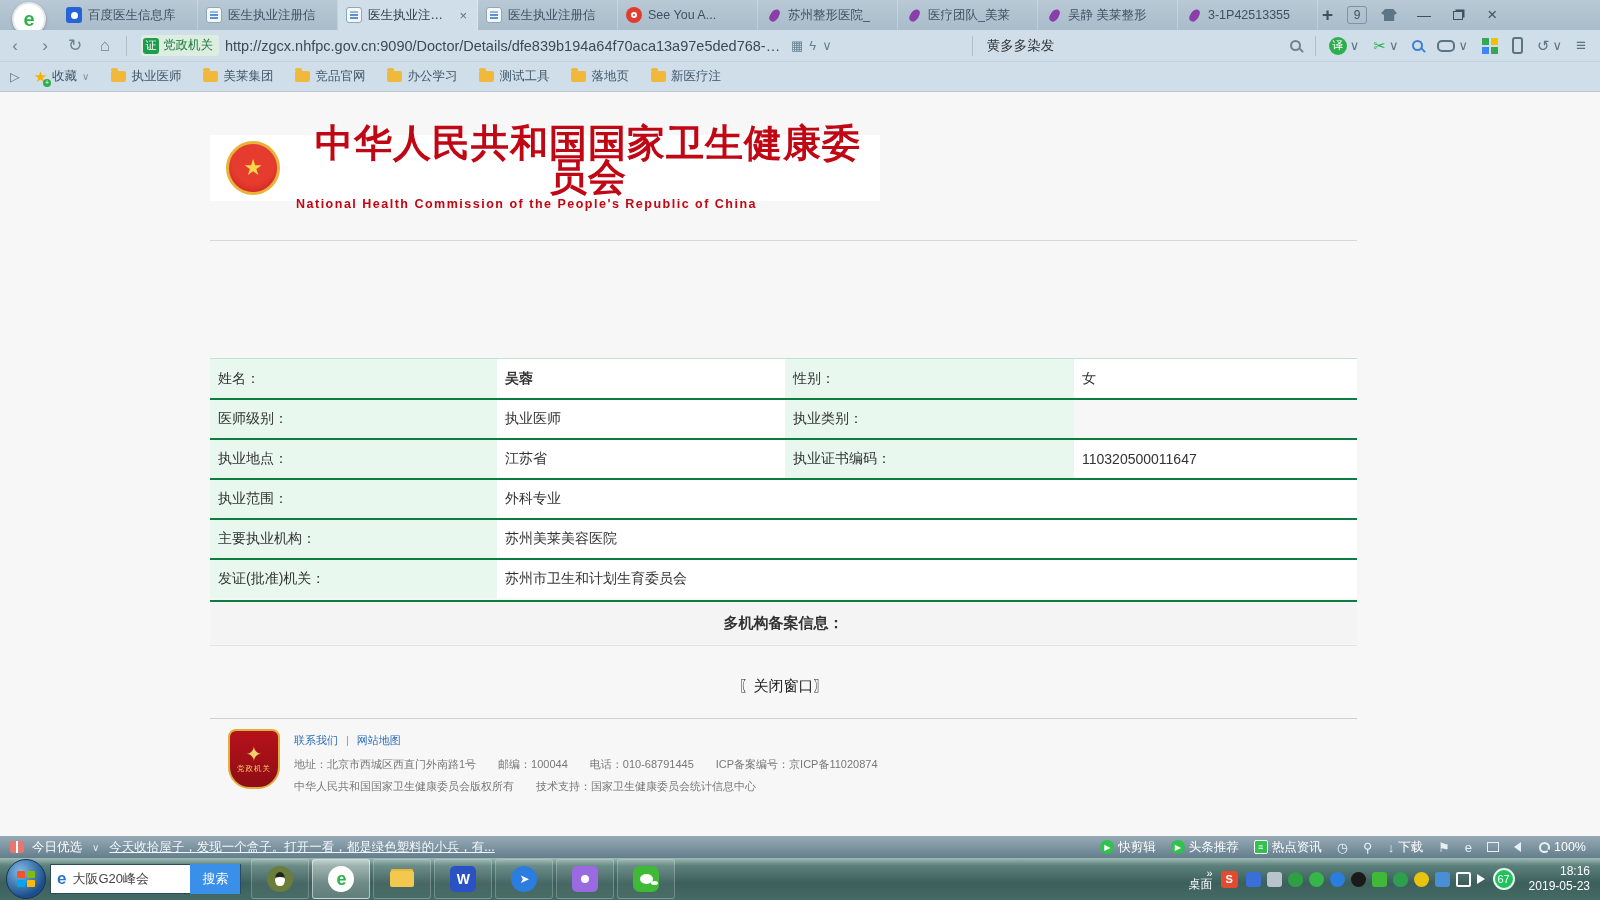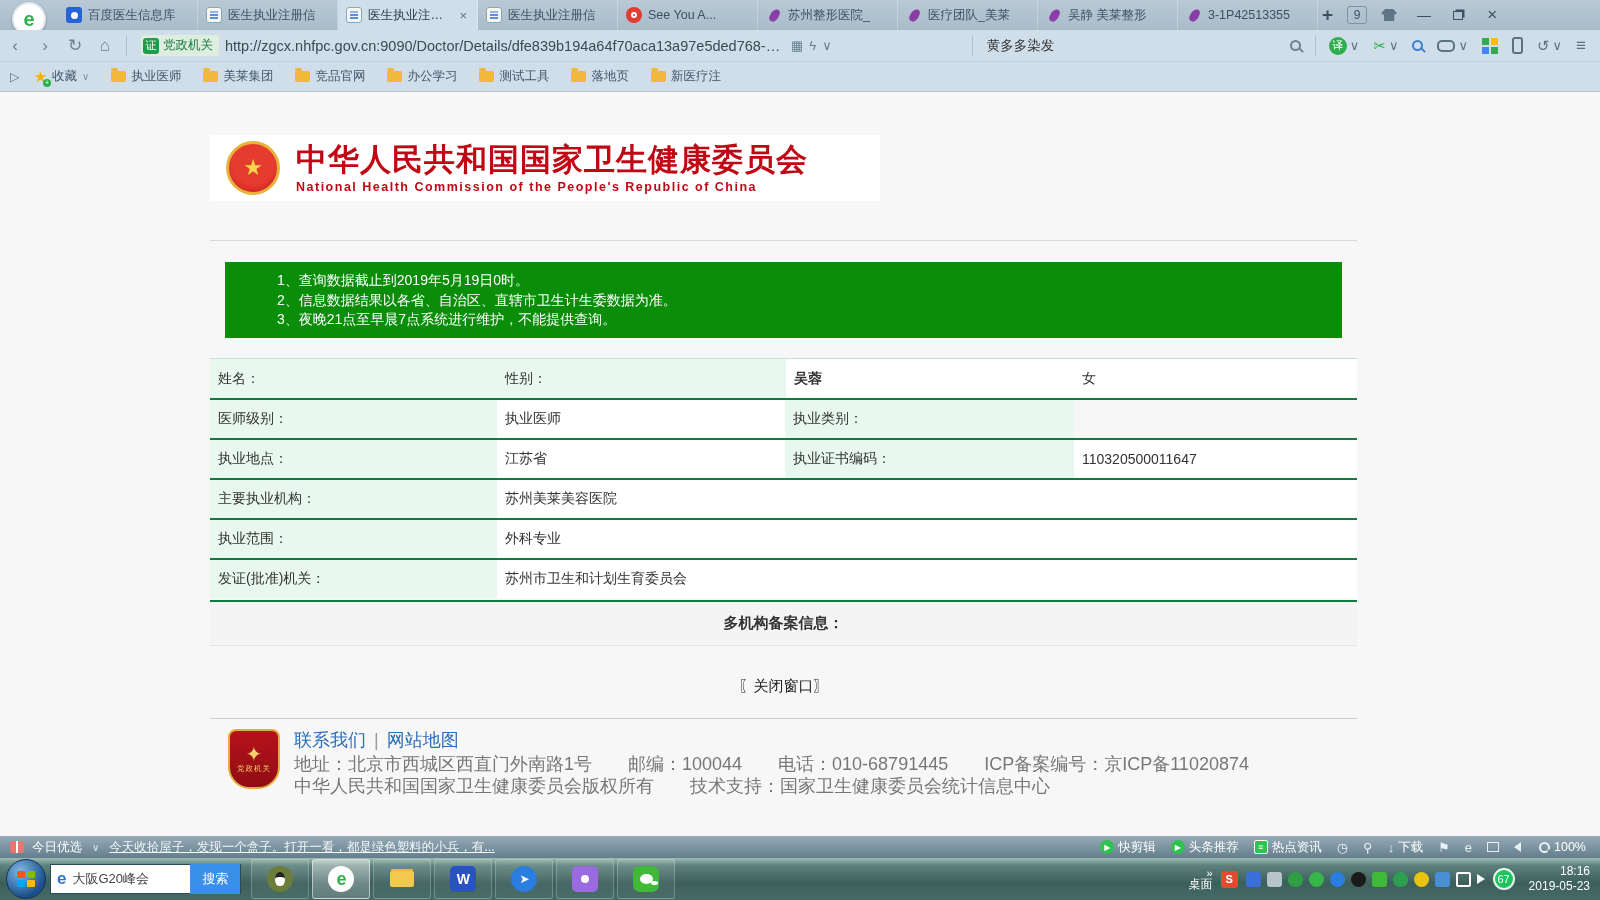--- a/index.html
+++ b/index.html
@@ -51,38 +51,38 @@
   .bm{display:flex;align-items:center;gap:5px;margin-right:22px;}
   .folder{width:15px;height:11px;background:#f0b93c;border-radius:2px;position:relative;flex:none;}
   .folder::before{content:"";position:absolute;top:-3px;left:0;width:7px;height:3px;background:#f0b93c;border-radius:2px 2px 0 0;}
   .star{color:#f5b301;font-size:15px;position:relative;}
   .star i{position:absolute;right:-4px;bottom:-1px;width:8px;height:8px;background:#2fae4e;border-radius:50%;color:#fff;font-size:7px;font-style:normal;display:flex;align-items:center;justify-content:center;}
   .bmtoggle{margin:0 14px 0 10px;color:#5c7382;}
   
   .viewport{position:absolute;left:0;top:92px;width:1600px;height:744px;background:#f7f7f7;overflow:hidden;}
   .banner{position:absolute;left:210px;top:43px;width:670px;height:66px;background:#fff;display:flex;align-items:center;padding-left:16px;gap:16px;}
   .emblem{width:54px;height:54px;border-radius:50%;background:radial-gradient(circle at 50% 40%,#e63c2f 55%,#c2171b 100%);border:3px solid #e8b33a;display:flex;align-items:center;justify-content:center;color:#f7d64a;font-size:22px;flex:none;}
-  .btitles .cn{color:#c00714;font-size:31px;font-weight:bold;letter-spacing:1px;line-height:34px;text-align:center;}
+  .btitles .cn{color:#c00714;font-size:38px;font-weight:bold;letter-spacing:1px;line-height:34px;text-align:center;}
   .btitles .en{color:#c00714;font-size:12.5px;font-weight:bold;letter-spacing:1.5px;margin-top:3px;}
   .divider{position:absolute;left:210px;top:148px;width:1147px;height:1px;background:#d8d8d8;}
   .notice{position:absolute;left:225px;top:170px;width:1117px;height:76px;background:#0a8e0a;color:#fff;font-size:14px;padding:9px 0 0 52px;line-height:19.5px;}
   .table{position:absolute;left:210px;top:266px;width:1147px;}
   .trow{display:flex;height:40px;border-top:2px solid #0e7b41;font-size:14px;color:#333;}
   .trow:first-child{border-top:1px solid #bfe4cf;}
   .tc{display:flex;align-items:center;padding-left:8px;background:#fff;}
   .tc.lab{background:#e9f8ef;width:287px;flex:none;}
   .tc.val{width:288px;flex:none;} .tc.lab2{background:#e9f8ef;width:289px;flex:none;} .tc.val2{flex:1;}
   .tc.wide{flex:1;} .bold{font-weight:bold;}
   .band{position:absolute;left:210px;top:508px;width:1147px;height:44px;background:#f4f4f4;border-top:2px solid #0e7b41;display:flex;align-items:center;justify-content:center;font-size:15px;font-weight:bold;color:#333;}
   .hairline{position:absolute;left:210px;top:553px;width:1147px;height:1px;background:#e2e2e2;}
   .closelink{position:absolute;left:210px;top:585px;width:1147px;text-align:center;font-size:15px;color:#222;}
   .footer{position:absolute;left:210px;top:626px;width:1147px;border-top:1px solid #d0d0d0;padding:10px 0 0 18px;display:flex;gap:14px;}
   .shield{width:52px;height:60px;background:linear-gradient(#b6121b,#8f0d14);border:2px solid #dfae3c;border-radius:8px 8px 22px 22px;display:flex;flex-direction:column;align-items:center;justify-content:center;color:#f3cf6b;flex:none;}
   .shield .sym{font-size:20px;line-height:20px;} .shield .st{font-size:7.5px;letter-spacing:1px;}
-  .finfo{font-size:18px;color:#777;line-height:22px;}
+  .finfo{font-size:11px;color:#777;line-height:22px;}
   .finfo .links{color:#2a6db8;margin-bottom:2px;}
   .finfo .links a{color:#2a6db8;text-decoration:none;}
   .finfo .sep{color:#999;margin:0 8px;}
   
   .statusbar{position:absolute;left:0;top:836px;width:1600px;height:22px;background:linear-gradient(#97abb6,#647e8d);display:flex;align-items:center;color:#fff;font-size:12.5px;}
   .gift{width:14px;height:12px;background:#e8756e;position:relative;margin:0 8px 0 10px;border-radius:2px;}
   .gift::before{content:"";position:absolute;left:5.5px;top:0;width:2.5px;height:12px;background:#fff;}
   .chev2{margin:0 10px;color:#dfe9ee;font-size:10px;}
   .headline{text-decoration:underline;color:#f2f7fa;}
   .sb-right{margin-left:auto;display:flex;align-items:center;gap:15px;padding-right:14px;}
@@ -292,50 +292,45 @@
 
 <div class="viewport">
   <div class="banner">
     <div class="emblem">★</div>
     <div class="btitles">
       <div class="cn">中华人民共和国国家卫生健康委员会</div>
       <div class="en">National Health Commission of the People's Republic of China</div>
     </div>
   </div>
   <div class="divider"></div>
-  <div class="notice">
-    <div>1、查询数据截止到2019年5月19日0时。</div>
-    <div>2、信息数据结果以各省、自治区、直辖市卫生计生委数据为准。</div>
-    <div>3、夜晚21点至早晨7点系统进行维护，不能提供查询。</div>
-  </div>
   <div class="table">
     <div class="trow">
       <div class="tc lab">姓名：</div>
+      <div class="tc val bold">吴蓉</div>
       <div class="tc lab2">性别：</div>
-      <div class="tc val bold">吴蓉</div>
       <div class="tc val2">女</div>
     </div>
     <div class="trow">
       <div class="tc lab">医师级别：</div>
       <div class="tc val">执业医师</div>
       <div class="tc lab2">执业类别：</div>
     </div>
     <div class="trow">
       <div class="tc lab">执业地点：</div>
       <div class="tc val">江苏省</div>
       <div class="tc lab2">执业证书编码：</div>
       <div class="tc val2">110320500011647</div>
     </div>
     <div class="trow">
+      <div class="tc lab">执业范围：</div>
+      <div class="tc wide">外科专业</div>
+    </div>
+    <div class="trow">
       <div class="tc lab">主要执业机构：</div>
       <div class="tc wide">苏州美莱美容医院</div>
-    </div>
-    <div class="trow">
-      <div class="tc lab">执业范围：</div>
-      <div class="tc wide">外科专业</div>
     </div>
     <div class="trow">
       <div class="tc lab">发证(批准)机关：</div>
       <div class="tc wide">苏州市卫生和计划生育委员会</div>
     </div>
   </div>
   <div class="band">多机构备案信息：</div>
   <div class="hairline"></div>
   <div class="closelink">〖关闭窗口〗</div>
   <div class="footer">

